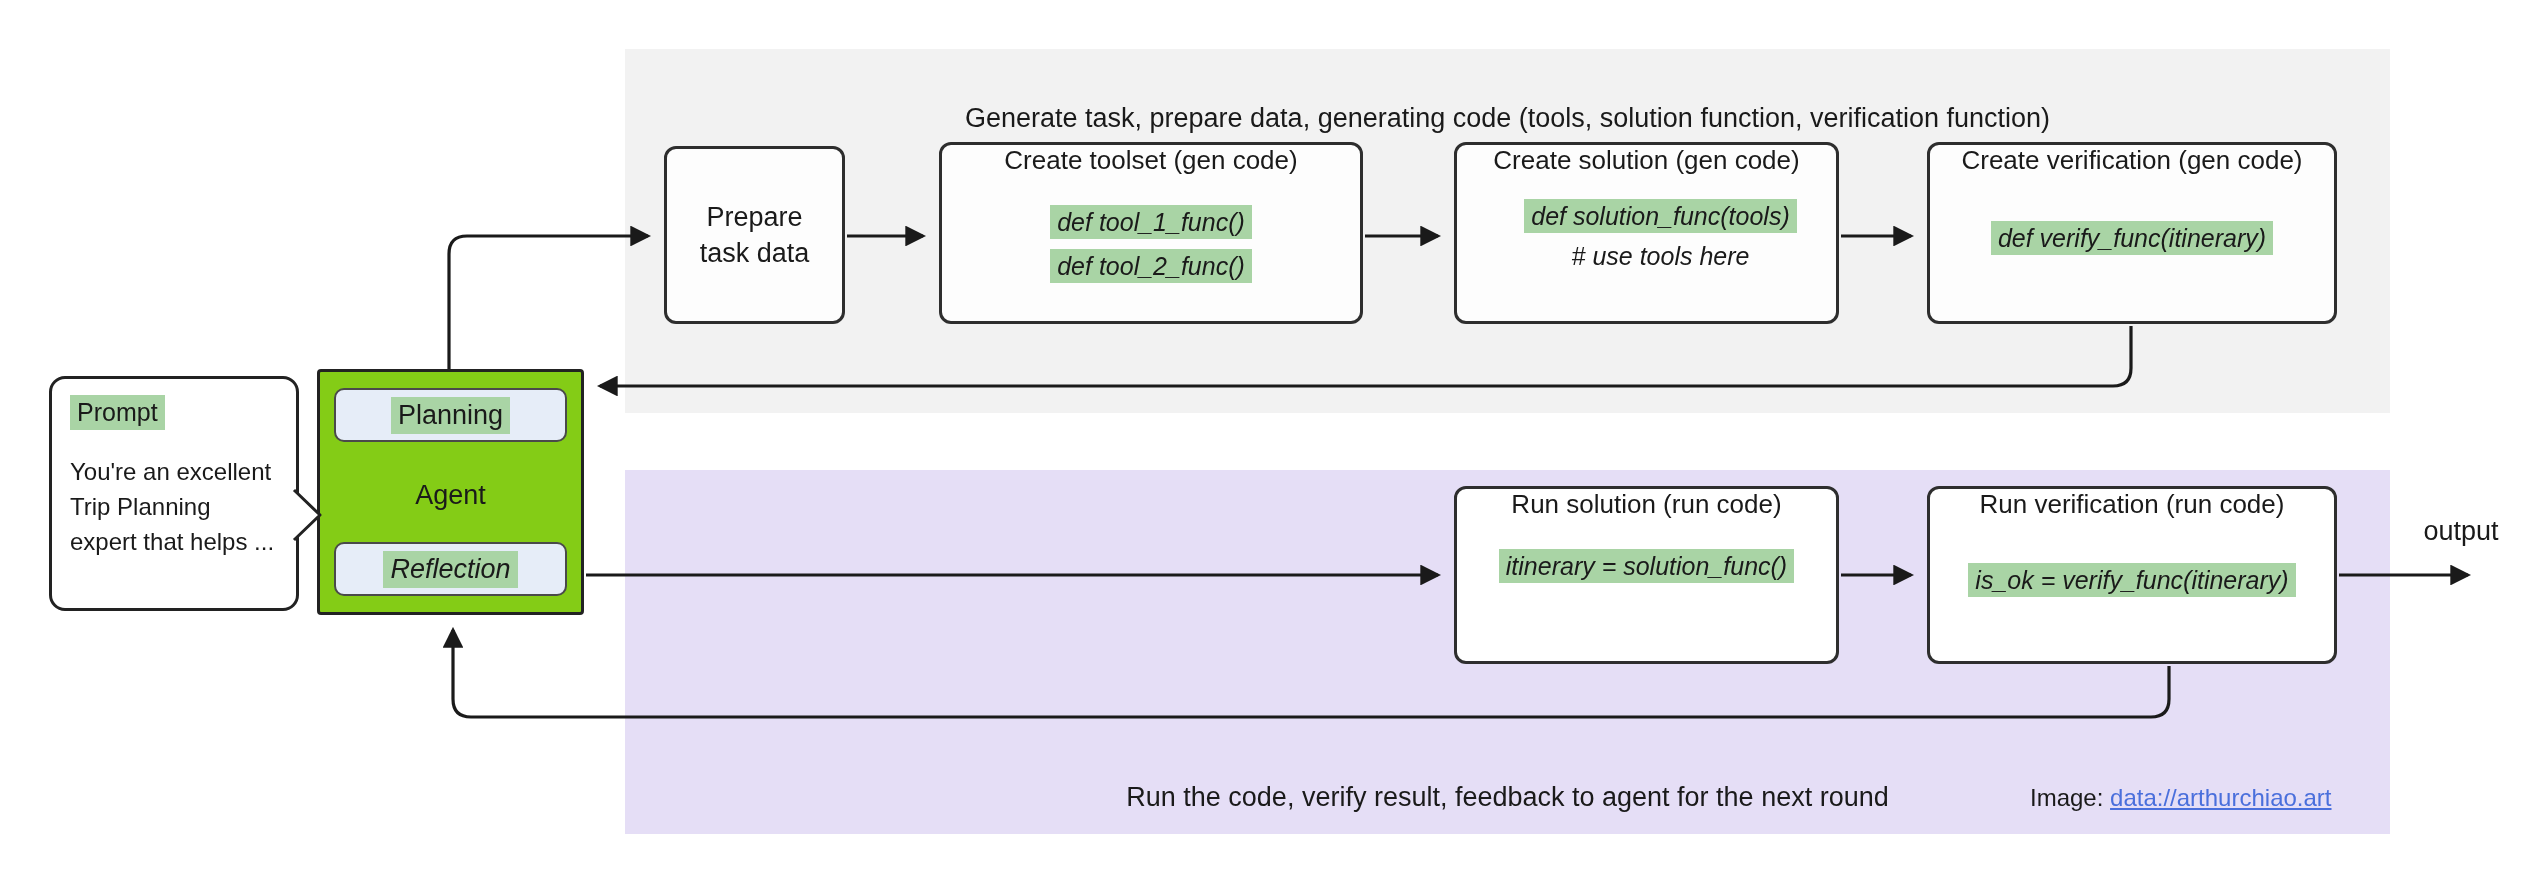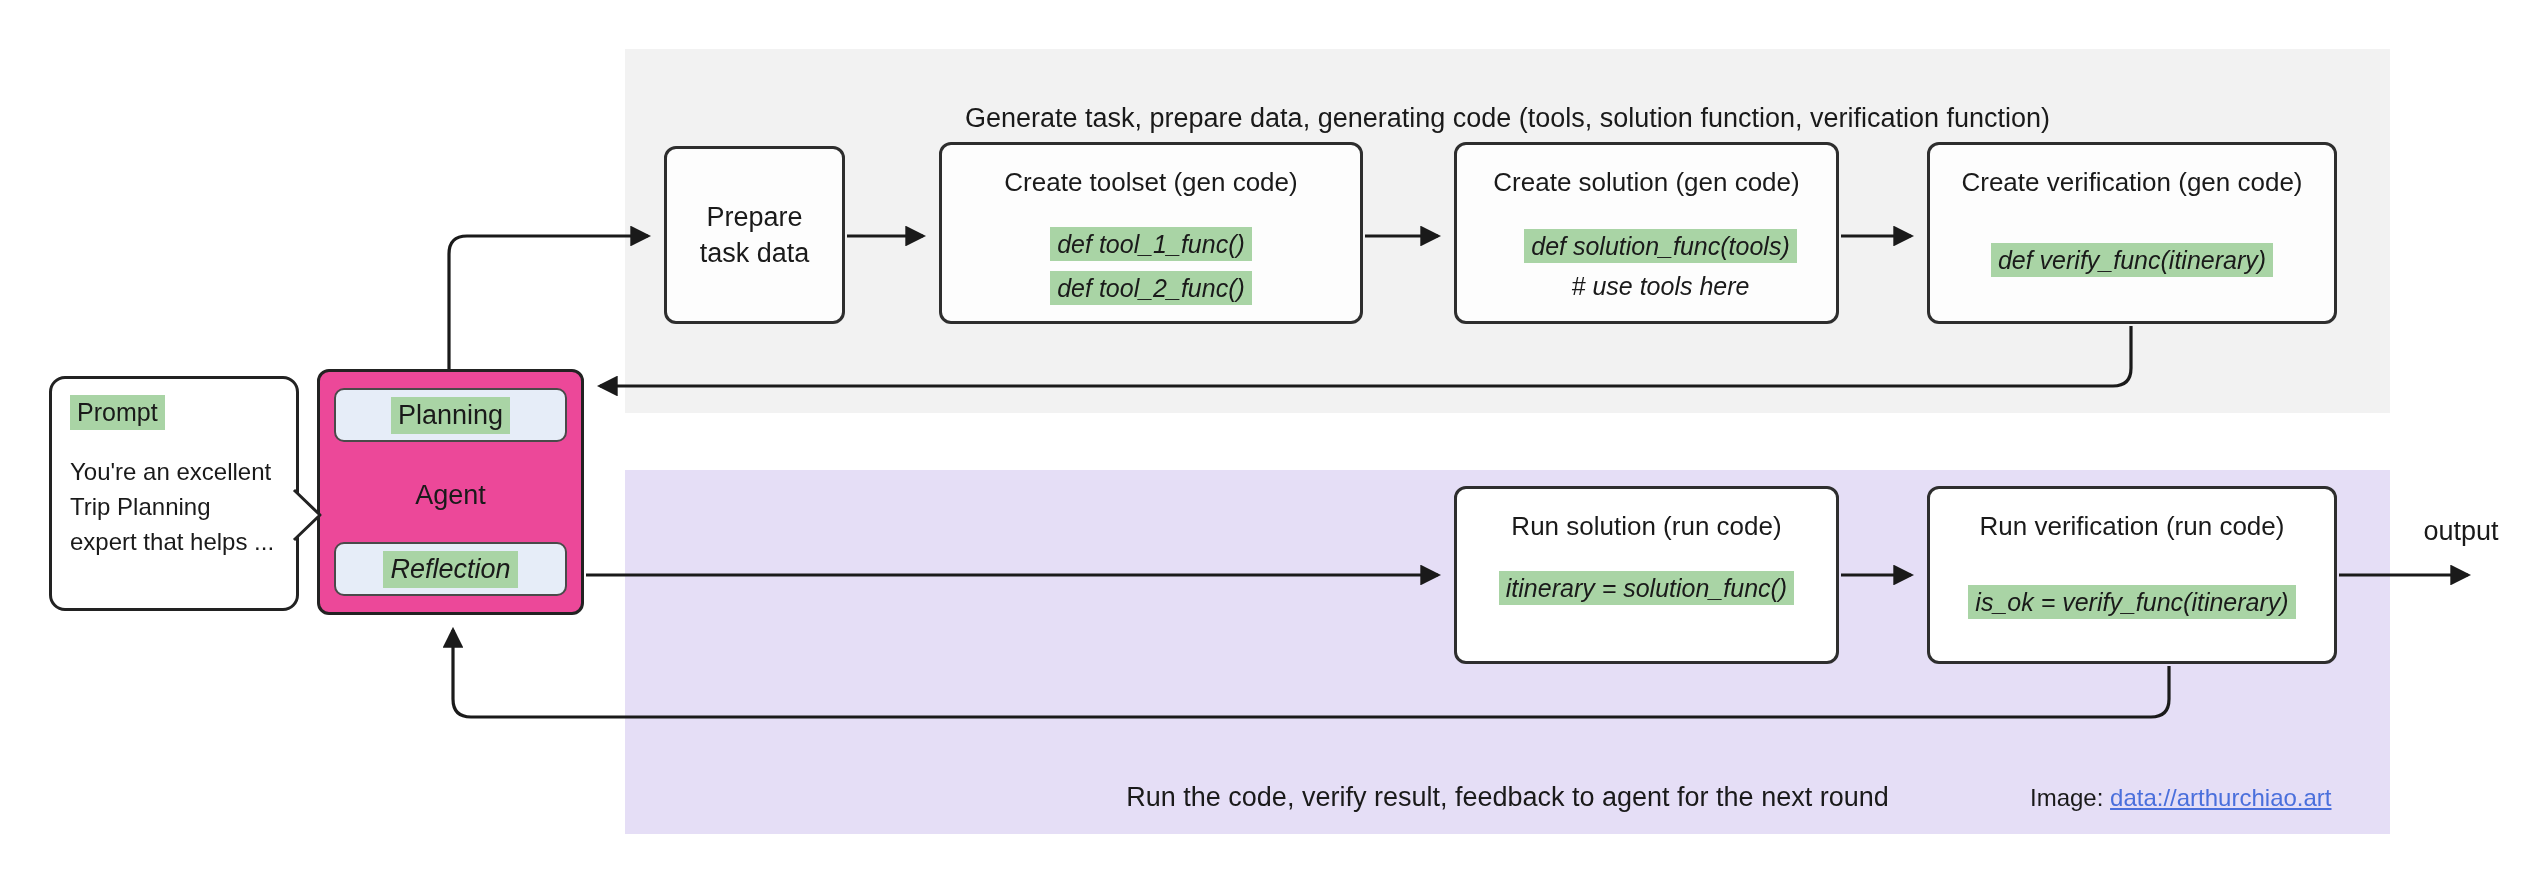--- a/index.html
+++ b/index.html
@@ -28,21 +28,20 @@
   }
   .node{
     position:absolute;
     background:#fdfdfd;
     border:3px solid #2e2e2e;
     border-radius:12px;
     box-sizing:border-box;
     text-align:center;
   }
   .node-title{
-    margin-top:22px;
     font-size:26px;
     white-space:nowrap;
   }
   .node-prepare{
     display:flex;align-items:center;justify-content:center;
     font-size:27px;line-height:36px;
     padding:0 20px;
   }
   .code-block{margin-top:26px;}
   .code-line{margin-top:10px;font-size:25px;line-height:40px;}
@@ -64,21 +63,21 @@
     background:#ffffff;border:3px solid #222;border-radius:16px;
     box-sizing:border-box;
     padding:16px 16px 0 18px;
   }
   .bubble-tag{display:inline-block;font-size:25px;}
   .bubble-lines{margin-top:24px;font-size:24px;line-height:35px;}
   .bubble-line{white-space:nowrap;}
   
   .agent{
     position:absolute;left:317px;top:369px;width:267px;height:246px;
-    background:#ec4899;border:3px solid #222;border-radius:12px;
+    background:#84cc16;border:3px solid #222;border-radius:4px;
     box-sizing:border-box;
   }
   .agent-pill{
     position:absolute;left:14px;right:14px;height:54px;
     background:#e6edf8;border:2px solid #4a4a4a;border-radius:10px;
     display:flex;align-items:center;justify-content:center;
     font-size:27px;
     box-sizing:border-box;
   }
   .pill-planning{top:16px;}
@@ -122,21 +121,21 @@
 <div class="node" style="left:939px;top:142px;width:424px;height:182px;">
   <div class="node-title">Create toolset (gen code)</div>
   <div class="code-block">
     <div class="code-line"><span class="hl code">def tool_1_func()</span></div>
     <div class="code-line" style="margin-top:4px;"><span class="hl code">def tool_2_func()</span></div>
   </div>
 </div>
 
 <div class="node" style="left:1454px;top:142px;width:385px;height:182px;">
   <div class="node-title">Create solution (gen code)</div>
-  <div class="code-block" style="margin-top:28px;padding-left:28px;">
+  <div class="code-block" style="margin-top:20px;padding-left:28px;">
     <div class="code-line"><span class="hl code">def solution_func(tools)</span></div>
     <div class="comment"># use tools here</div>
   </div>
 </div>
 
 <div class="node" style="left:1927px;top:142px;width:410px;height:182px;">
   <div class="node-title">Create verification (gen code)</div>
   <div class="code-block" style="margin-top:42px;">
     <div class="code-line"><span class="hl code">def verify_func(itinerary)</span></div>
   </div>

